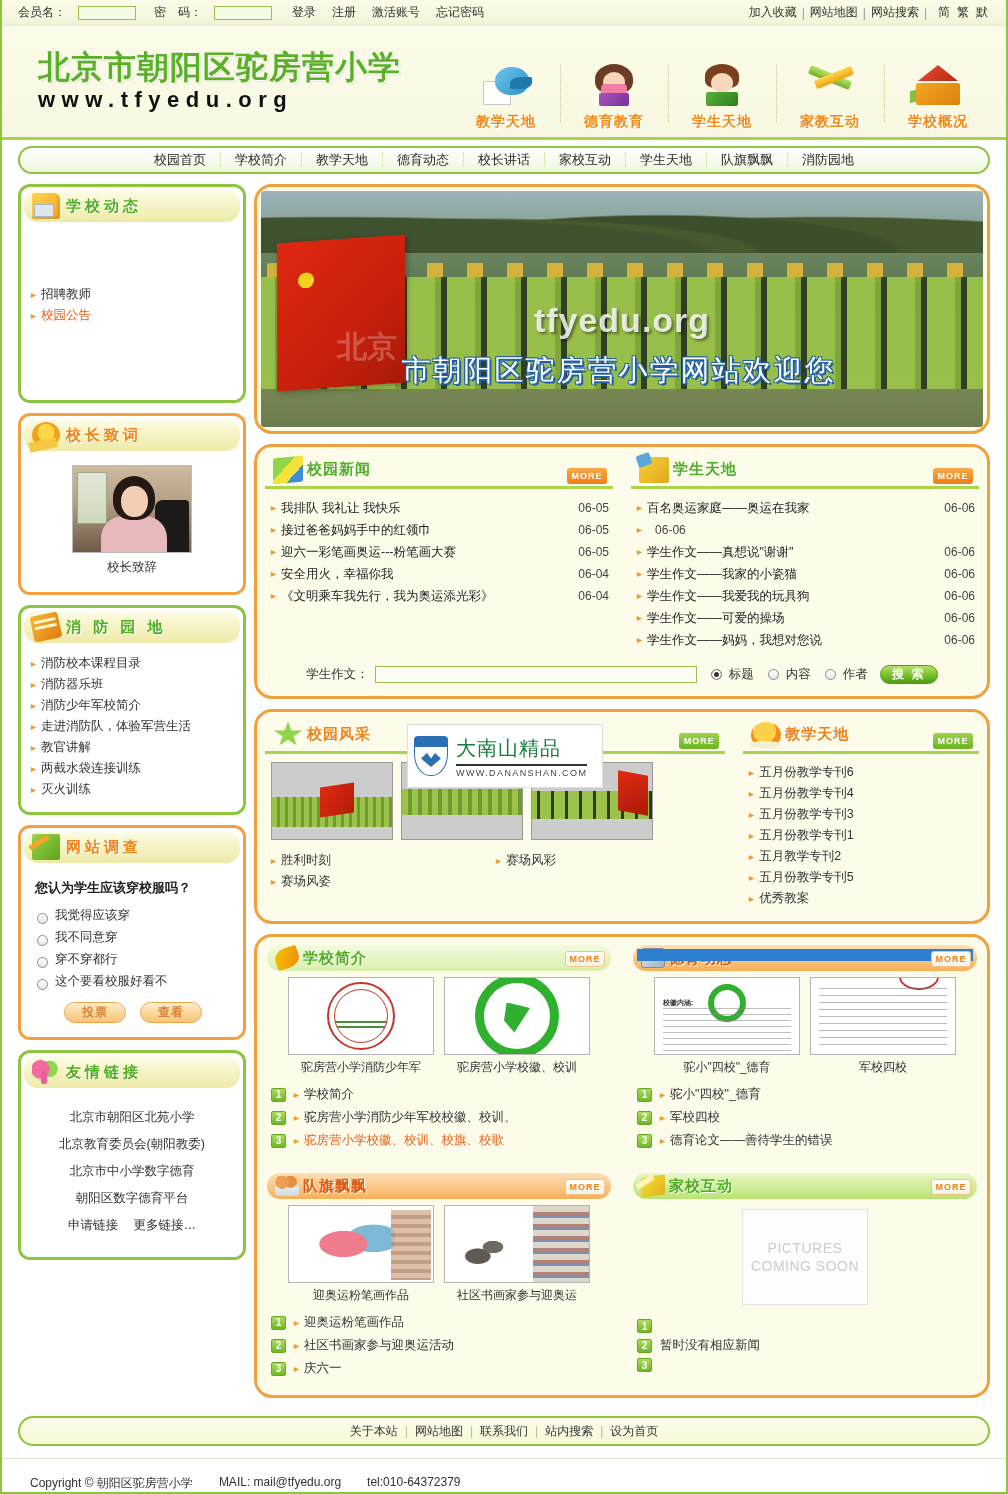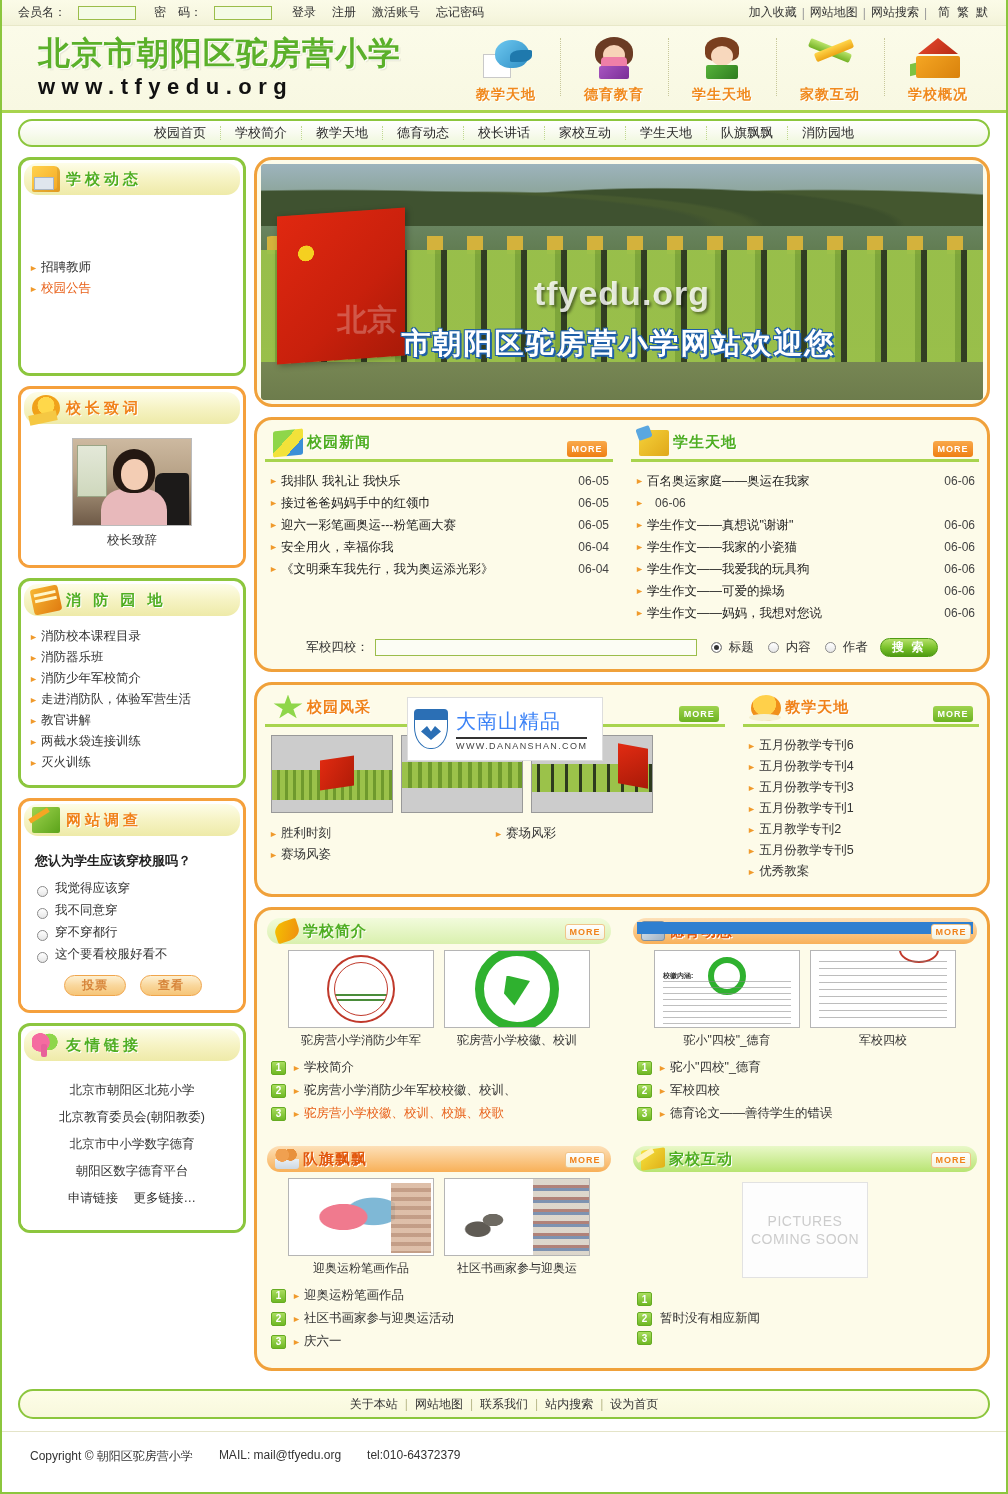--- a/index.html
+++ b/index.html
@@ -35,21 +35,21 @@
     background: #f4fbe6;
     font-size: 11px;
     vertical-align: middle;
     padding: 0 2px;
   }
   .tb-link { color: #333; text-decoration: none; cursor: pointer; padding: 0 2px; }
   .tb-sep { color: #999; }
 
   
   .header {
-    height: 87px;
+    height: 114px;
     background: linear-gradient(to bottom, #fbfbe9 0%, #f8f8e2 100%);
     display: flex; align-items: center;
     padding: 0 14px;
     position: relative;
     border-bottom: 3px solid #a8d44e;
   }
   .logo-block { margin-left: 22px; }
   .logo-cn {
     font-size: 32px; font-weight: bold;
     color: #5bb02a;
@@ -276,21 +276,21 @@
     letter-spacing: 1px;
     font-family: "Liberation Sans", sans-serif;
   }
   .banner .wm-faint {
     position: absolute; left: 76px; top: 136px;
     font-size: 30px; color: rgba(255,255,255,0.25); font-weight: bold;
   }
   .banner .wm2 {
     position: absolute; left: 0; right: 7px; top: 160px;
     text-align: center;
-    font-size: 29px; font-weight: bold;
+    font-size: 29px; font-weight: normal;
     color: #ffffff;
     text-shadow: 2px 2px 0 #1f5fa8, -1px -1px 0 #1f5fa8, 1px -1px 0 #1f5fa8, -1px 1px 0 #1f5fa8;
     letter-spacing: 2px;
     font-family: "DejaVu Sans", sans-serif;
   }
 
   
   .row2 { display: flex; gap: 10px; justify-content: flex-end; }
 
   
@@ -406,21 +406,21 @@
     background: linear-gradient(to bottom, #2b6fb5 0%, #2b6fb5 26%, #ffffff 26%, #ffffff 100%);
     border-radius: 4px 4px 16px 16px/4px 4px 22px 22px;
     border: 1px solid #2b6fb5;
     position: relative;
   }
   .ad-shield::after {
     content: ""; position: absolute; left: 6px; top: 16px; width: 20px; height: 14px;
     background: #2b6fb5; clip-path: polygon(0 40%,30% 0,50% 40%,70% 0,100% 40%,50% 100%);
   }
   .ad-text { margin-left: 8px; }
-  .ad-title { font-size: 20px; color: #3b82f6; font-weight: 500; letter-spacing: 1px; }
+  .ad-title { font-size: 20px; color: #15803d; font-weight: 500; letter-spacing: 1px; }
   .ad-url { font-size: 9px; color: #444; letter-spacing: 1.4px; border-top: 2px solid #333; padding-top: 2px; margin-top: 2px; text-align: center; font-family: "Liberation Sans", sans-serif; }
 
   .gal-links { display: flex; padding: 10px 8px 0 10px; flex-wrap: wrap; }
   .gal-links .lnk { width: 50%; }
 
   
   .thumbs { display: flex; gap: 10px; justify-content: center; padding: 6px 8px 0 8px; }
   .thumb { width: 146px; text-align: center; }
   .thumb .im { width: 146px; height: 78px; border: 1px solid #b5b5b5; background: #fff; position: relative; overflow: hidden; }
   .thumb .cp { font-size: 12px; color: #333; margin-top: 4px; white-space: nowrap; overflow: hidden; text-overflow: ellipsis; }
@@ -904,21 +904,21 @@
               <a class="news-item">
                   <span class="arrow">▸</span>
                   <span class="nt">学生作文——妈妈，我想对您说</span>
                   <span class="nd">06-06</span>
                 </a>
             </div>
           </div>
         </div>
 
         <div class="searchbar" style="border-bottom:none;">
-          <span>军校四校：</span>
+          <span>学生作文：</span>
           <input class="search-input" type="text" value="" style="">
           <label class="radio-opt">
               <span class="radio on"></span>
               <span>标题</span>
             </label>
           <label class="radio-opt">
               <span class="radio"></span>
               <span>内容</span>
             </label>
           <label class="radio-opt">

